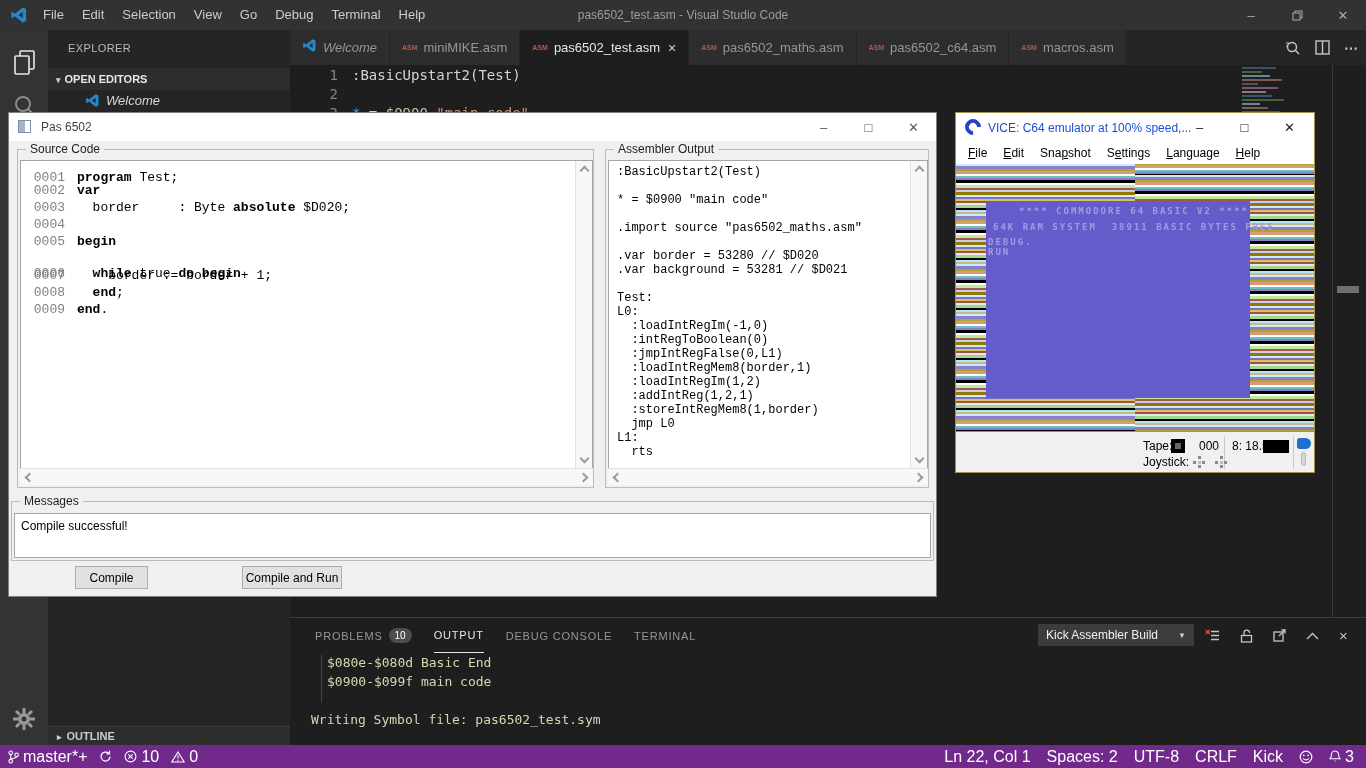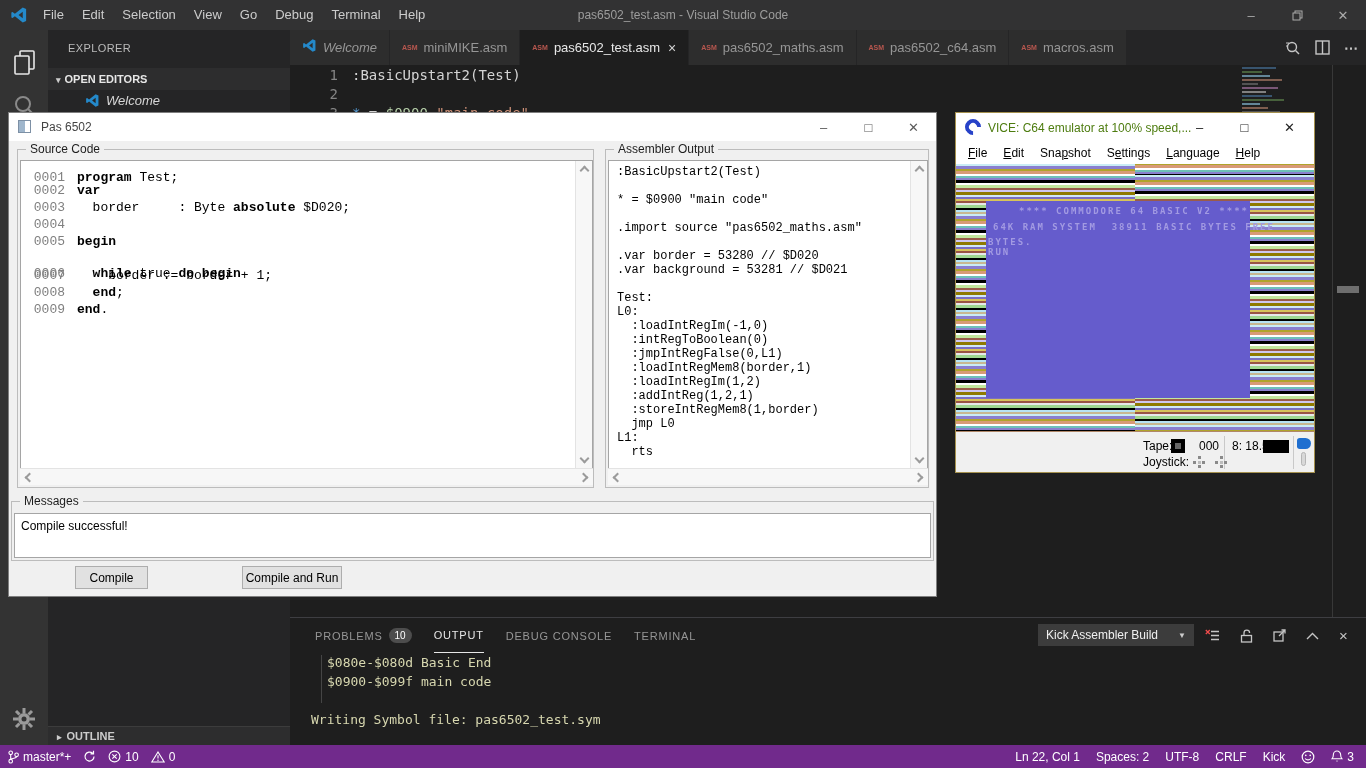--- a/index.html
+++ b/index.html
@@ -51,21 +51,21 @@
   #panel-tabs { position:absolute; left:25px; top:0; height:35px; display:flex; align-items:center; gap:22px; }
   .ptab { font-size:11px; letter-spacing:.8px; color:#969696; display:flex; align-items:center; gap:6px; height:35px; }
   .ptab.active { color:#e7e7e7; border-bottom:1px solid #e7e7e7; }
   .ptab .badge { background:#4d4d4d; color:#ffffff; border-radius:9px; font-size:10px; letter-spacing:0; padding:2px 6px; }
   #panel-dropdown { position:absolute; left:748px; top:6px; width:156px; height:22px; background:#3c3c3c; color:#f0f0f0; font-size:12px; display:flex; align-items:center; padding:0 8px; }
   #panel-dropdown .dd-arrow { margin-left:auto; font-size:8px; color:#cccccc; }
   #panel-actions { position:absolute; left:915px; top:0; height:35px; display:flex; align-items:center; gap:20px; }
   .out-line { position:absolute; font-family:"DejaVu Sans Mono", monospace; font-size:13px; color:#d7d7af; white-space:pre; line-height:19px; }
   #out-guide { position:absolute; left:31px; top:37px; width:1px; height:48px; background:#454545; }
 
-  #statusbar { left:0; top:745px; width:1366px; height:23px; background:#712a8c; display:flex; align-items:center; color:#ffffff; font-size:12px; }
+  #statusbar { left:0; top:745px; width:1366px; height:23px; background:#712a8c; display:flex; align-items:center; color:#ffffff; font-size:16px; }
   #sb-left { display:flex; align-items:center; gap:12px; padding-left:8px; }
   #sb-right { margin-left:auto; display:flex; align-items:center; gap:16px; padding-right:12px; }
   .sb-item { display:flex; align-items:center; gap:4px; white-space:nowrap; }
 
   
   #pas-window { left:8px; top:112px; width:929px; height:485px; background:#f0f0f0; border:1px solid #7f7f7f; z-index:10; }
   #pas-title { position:absolute; left:0; top:0; width:100%; height:28px; background:#ffffff; }
   #pas-title .pt-icon { position:absolute; left:9px; top:7px; width:13px; height:13px; border:1px solid #7d90a5; background:#ffffff; }
   #pas-title .pt-icon::after { content:""; position:absolute; left:0; top:0; width:6px; height:11px; background:#9fb6cc; }
   #pas-title .pt-label { position:absolute; left:32px; top:7px; font-size:12px; color:#444444; }
@@ -85,21 +85,21 @@
   .src-num { position:absolute; width:44px; text-align:right; color:#808080; }
   .src-code { position:absolute; left:56px; }
   .src-code b { font-weight:bold; }
   .asm-line { position:absolute; left:8px; height:14px; font-family:"Liberation Mono", monospace; font-size:12px; line-height:14px; white-space:pre; color:#000000; }
   #pas-msg { position:absolute; left:6px; top:5px; font-size:12px; color:#000000; }
   .pas-btn { position:absolute; height:23px; background:#e1e1e1; border:1px solid #adadad; font-size:12px; color:#000000; display:flex; align-items:center; justify-content:center; font-family:"Liberation Sans", sans-serif; }
 
   
   #vice-window { left:955px; top:112px; width:360px; height:361px; background:#ffffff; border:1px solid #a5914e; z-index:11; }
   #vice-title { position:absolute; left:0; top:0; width:100%; height:29px; background:#ffffff; }
-  #vice-title .vt-label { position:absolute; left:32px; top:8px; font-size:12px; color:#4d7c0f; white-space:nowrap; }
+  #vice-title .vt-label { position:absolute; left:32px; top:8px; font-size:12px; color:#1d4ed8; white-space:nowrap; }
   .vice-controls { position:absolute; right:2px; top:0; height:29px; display:flex; }
   .vice-cbtn { width:45px; height:29px; display:flex; align-items:center; justify-content:center; color:#222222; font-size:13px; }
   #vice-menubar { position:absolute; left:4px; top:29px; height:22px; display:flex; }
   .vmenu-item { font-size:12px; color:#000000; padding:0 8px; line-height:22px; }
   .vmenu-item u { text-decoration:underline; }
   #vice-display { position:absolute; left:0; top:51px; width:358px; height:267px; overflow:hidden; }
   .stripes { position:absolute; top:0; height:100%; width:50%;
     background:repeating-linear-gradient(to bottom,
       #c9ecf5 0 2px,#8a7fce 2px 5px,#b0a42b 5px 7px,#d89a77 7px 10px,
       #ffffff 10px 12px,#6fc0b8 12px 14px,#8a7fce 14px 16px,#000000 16px 19px,
@@ -478,21 +478,21 @@
         <span class="vmenu-item"><u>L</u>anguage</span>
         <span class="vmenu-item"><u>H</u>elp</span>
       </div>
 
     <div id="vice-display">
       <div class="stripes left"></div>
       <div class="stripes right"></div>
       <div id="c64-screen">
           <div class="c64-line" style="top: 5px; left: 33px;">**** COMMODORE 64 BASIC V2 ****</div>
           <div class="c64-line" style="top: 21px; left: 7px;">64K RAM SYSTEM  38911 BASIC BYTES FREE</div>
-          <div class="c64-line" style="top: 36px; left: 2px;">BYTES.</div>
+          <div class="c64-line" style="top: 36px; left: 2px;">DEBUG.</div>
           <div class="c64-line" style="top: 46px; left: 2px;">RUN</div>
         </div>
     </div>
 
     <div id="vice-status">
       <span class="vs-txt" style="left:187px;top:7px">Tape:</span>
       <span id="tape-square"></span>
       <span class="vs-txt" style="left:243px;top:7px">000</span>
       <span class="vs-div" style="left:268px"></span>
       <span class="vs-txt" style="left:276px;top:7px">8: 18.5</span>

